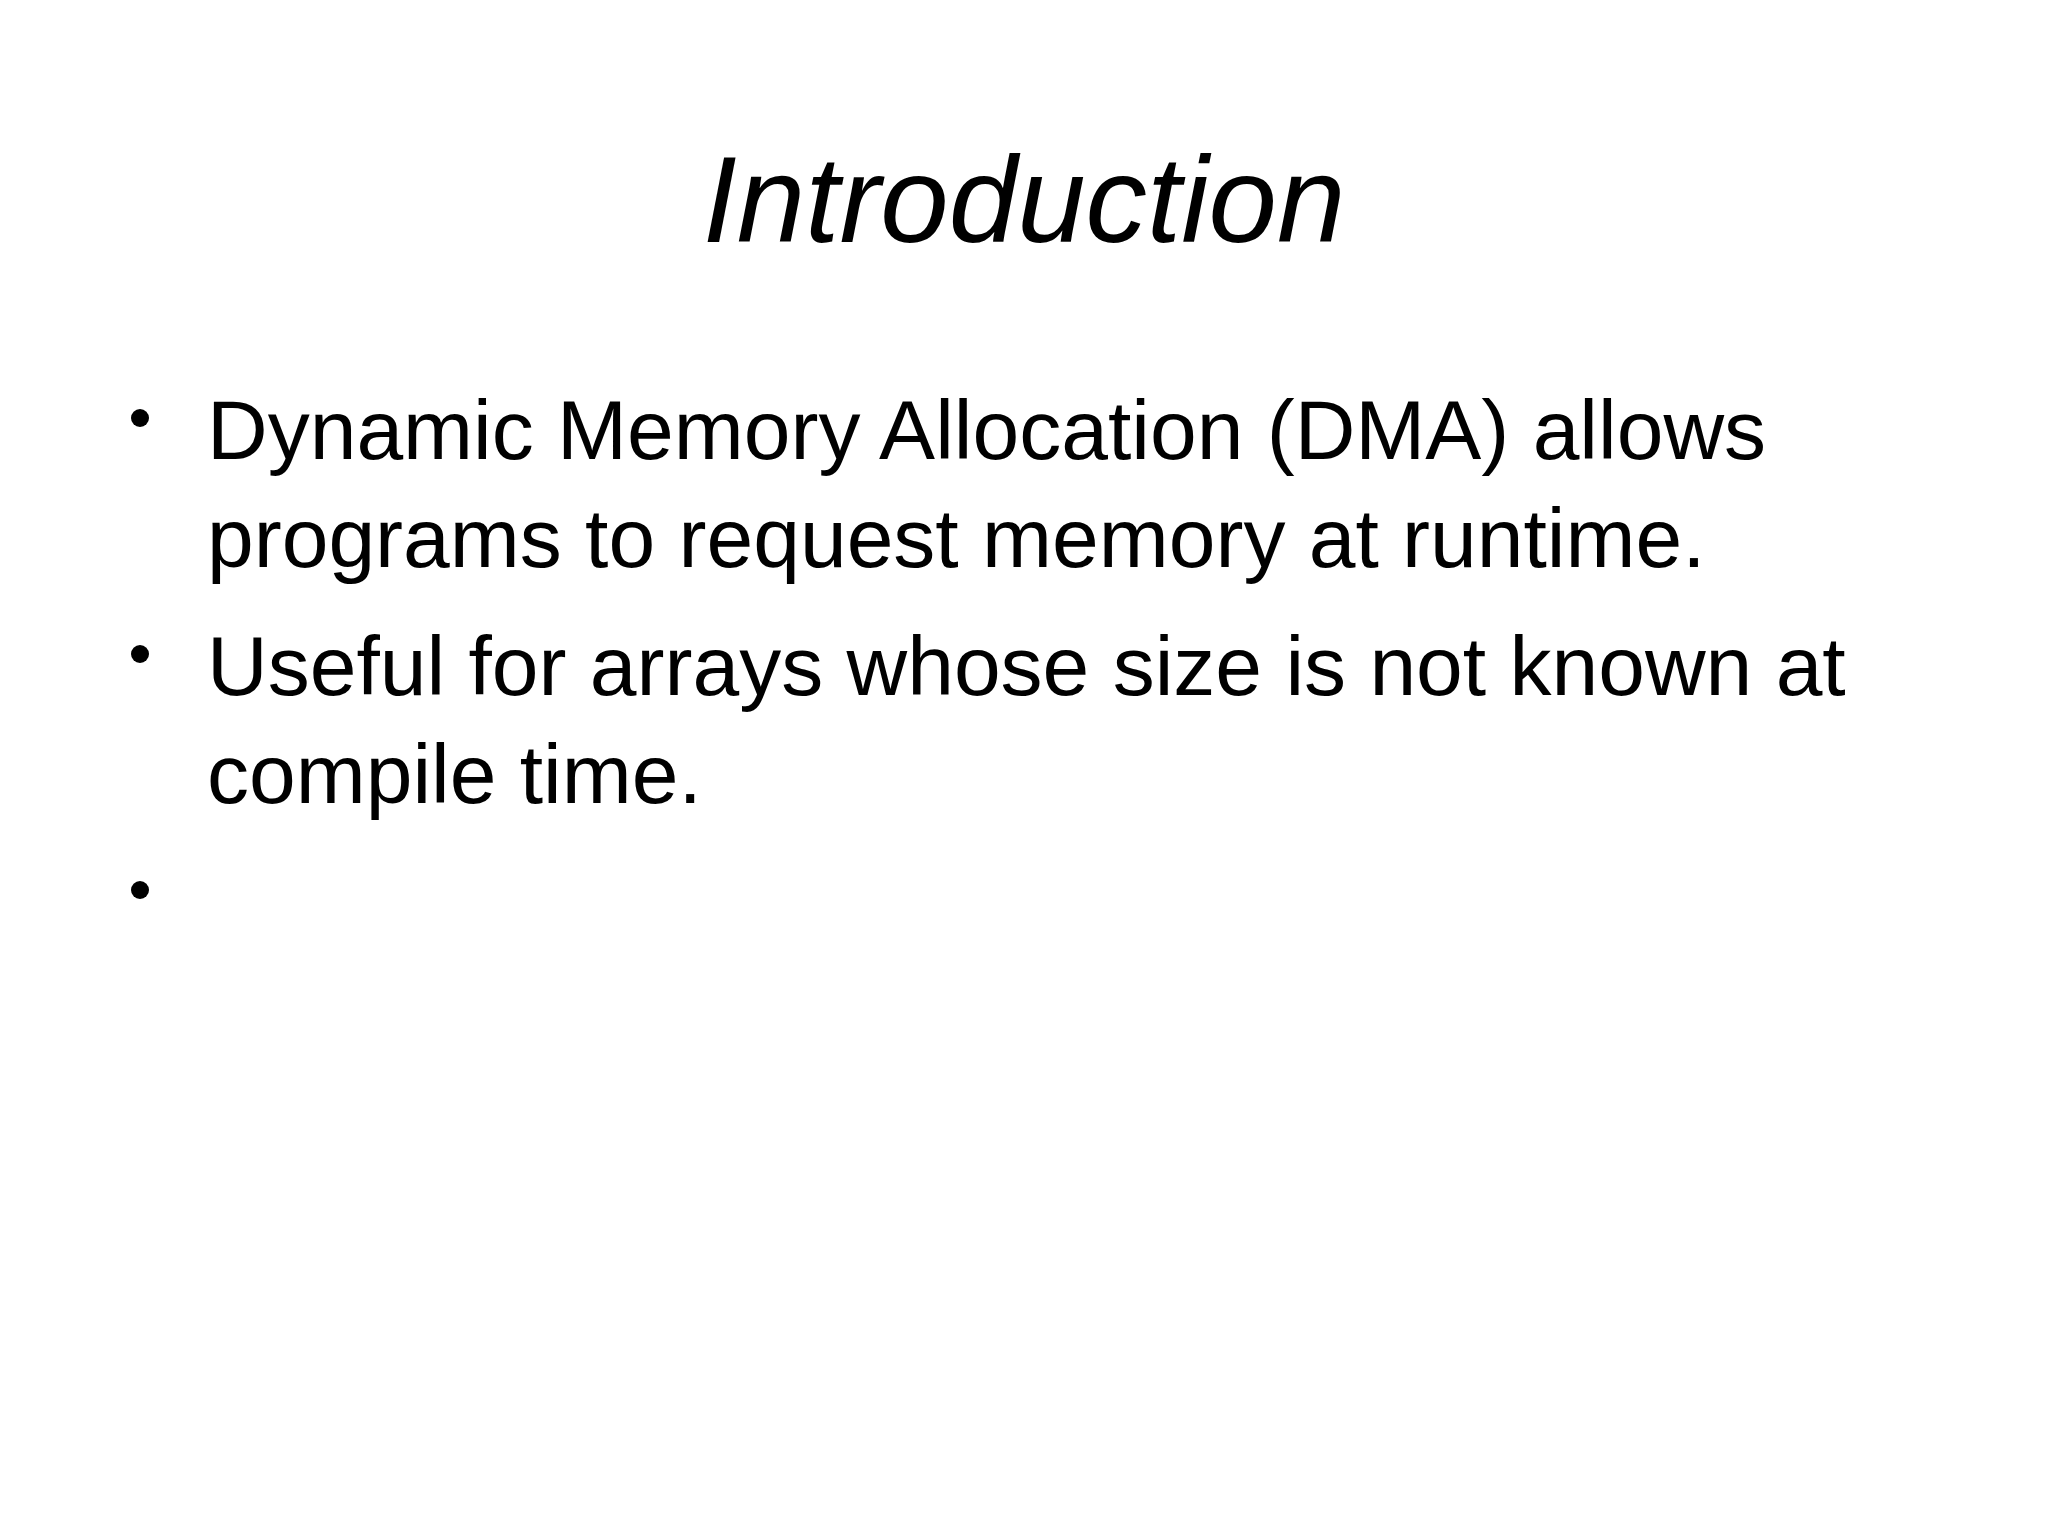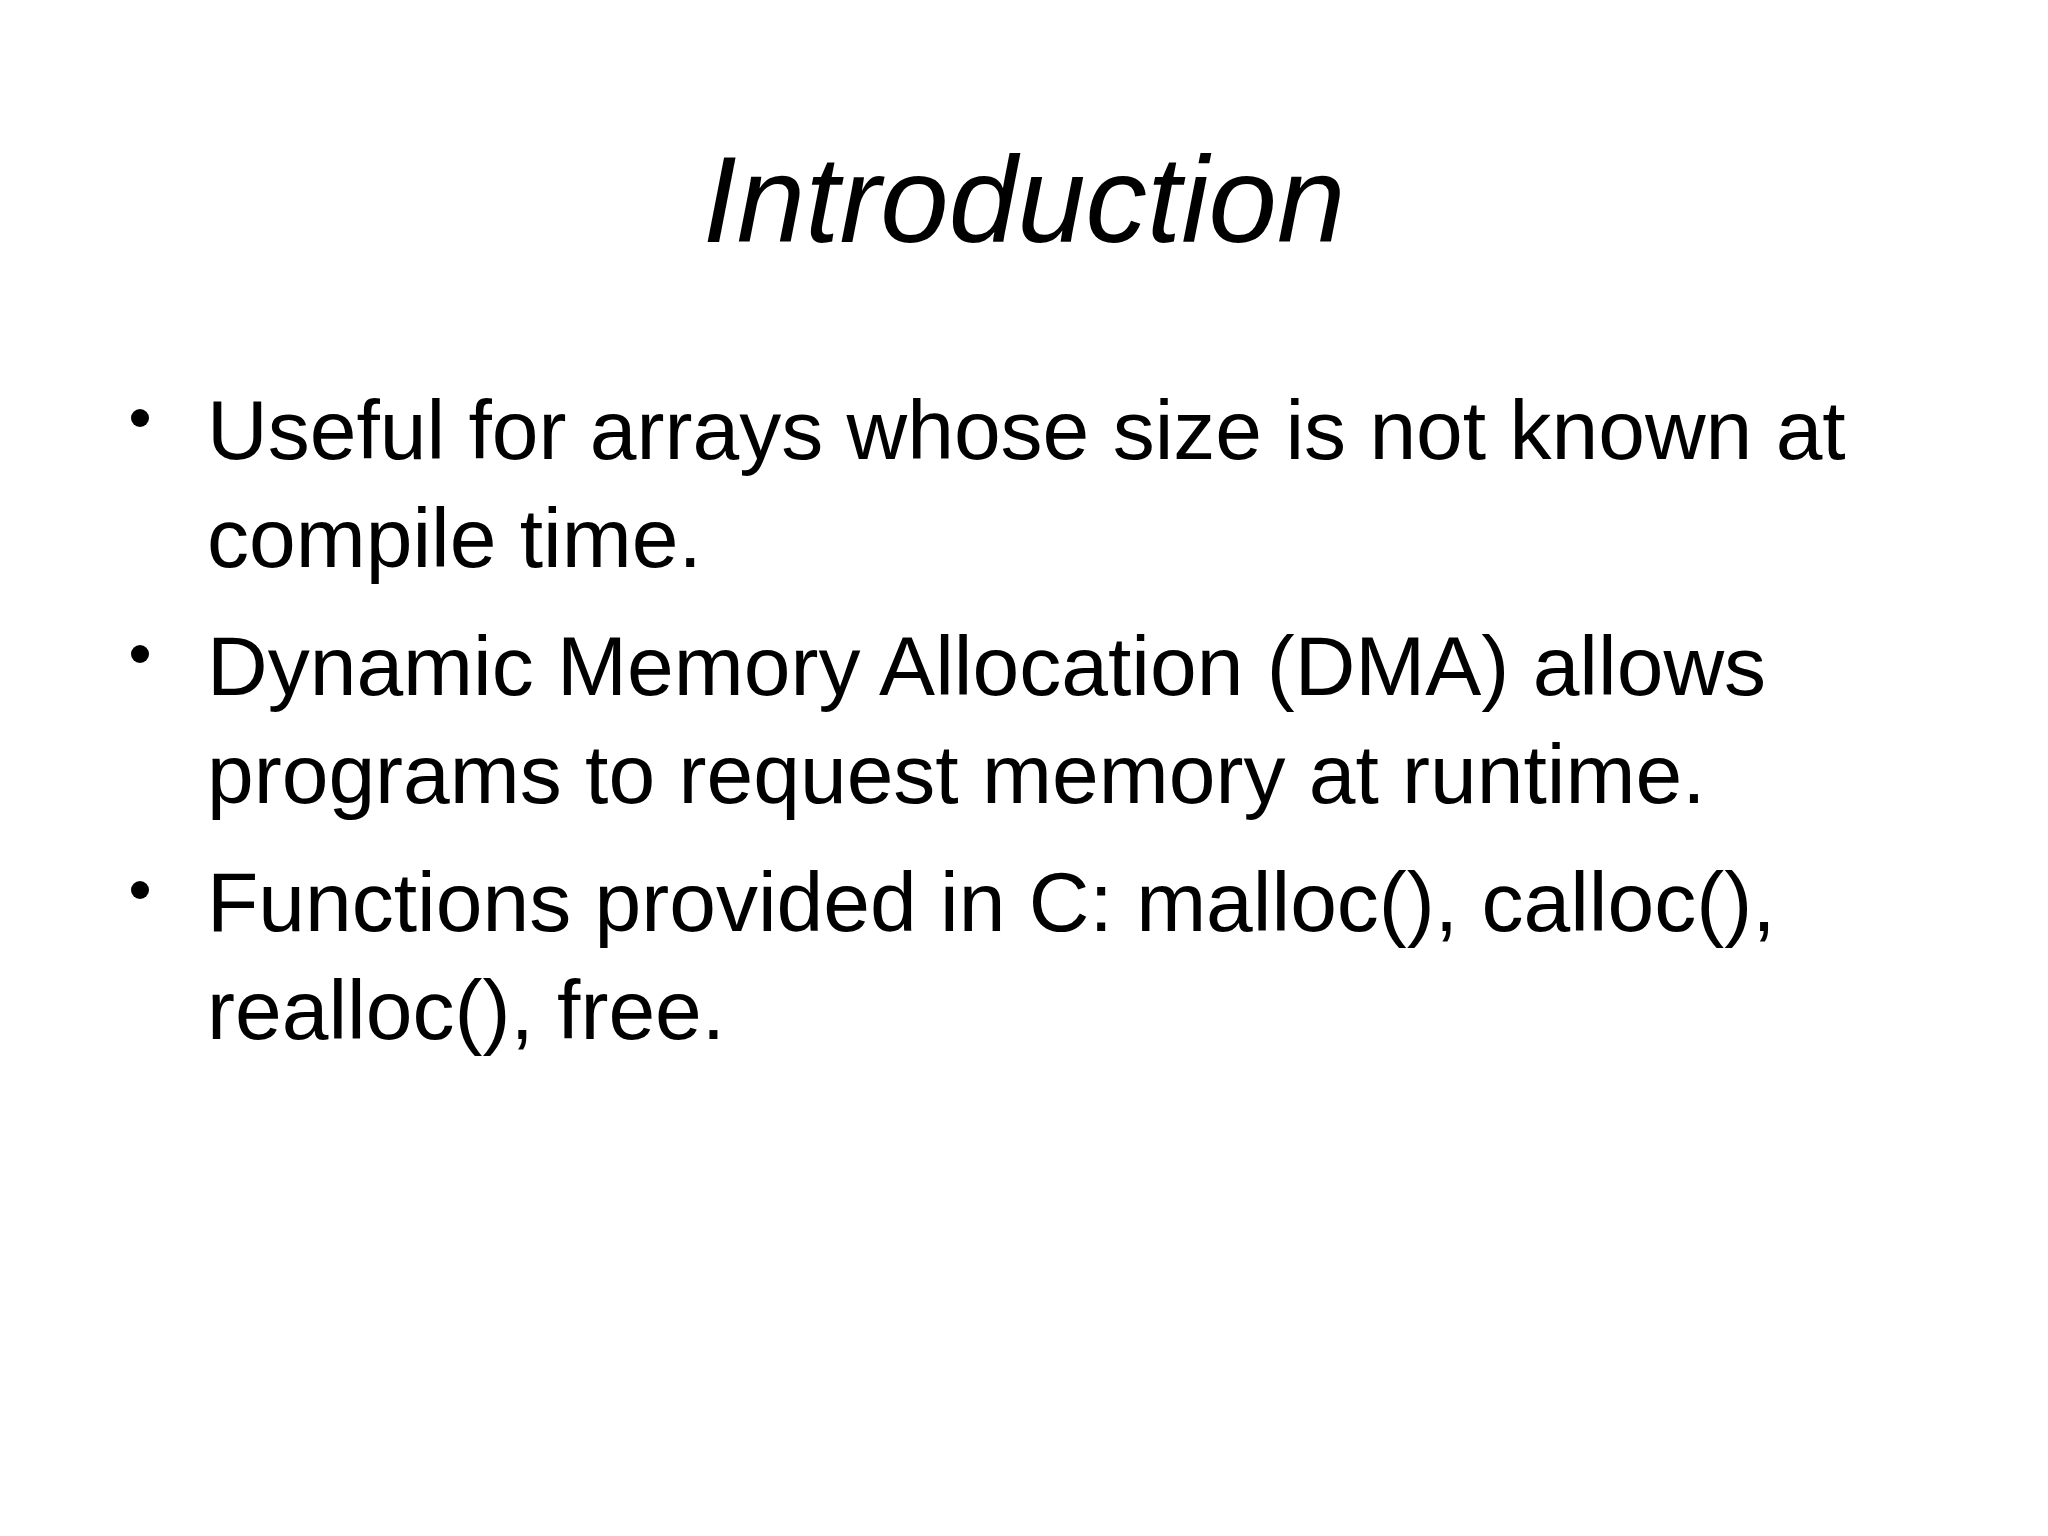--- a/index.html
+++ b/index.html
@@ -62,24 +62,23 @@
 </style>
 </head>
 <body>
 
 <div class="slide">
   <h1 class="slide-title">Introduction</h1>
 
   <ul class="bullet-list">
     <li class="bullet-item">
       <span class="bullet-dot"></span>
+      <span class="bullet-text">Dynamic Memory Allocation (DMA) allows programs to request memory at runtime.</span>
+    </li>
+    <li class="bullet-item">
+      <span class="bullet-dot"></span>
       <span class="bullet-text">Useful for arrays whose size is not known at compile time.</span>
     </li>
     <li class="bullet-item">
       <span class="bullet-dot"></span>
-      <span class="bullet-text">Dynamic Memory Allocation (DMA) allows programs to request memory at runtime.</span>
-    </li>
-    <li class="bullet-item">
-      <span class="bullet-dot"></span>
-      <span class="bullet-text">Functions provided in C: malloc(), calloc(), realloc(), free.</span>
     </li>
   </ul>
 </div>
 
 </body></html>

